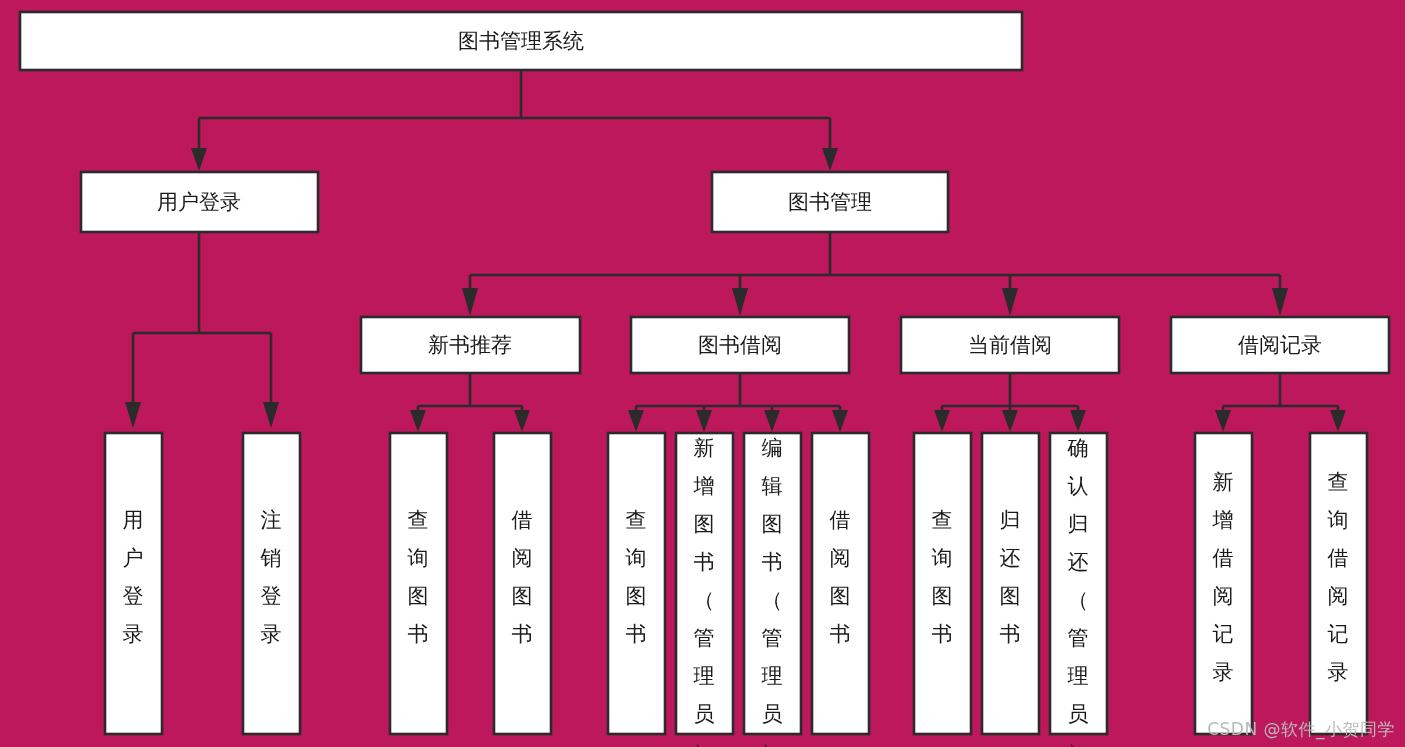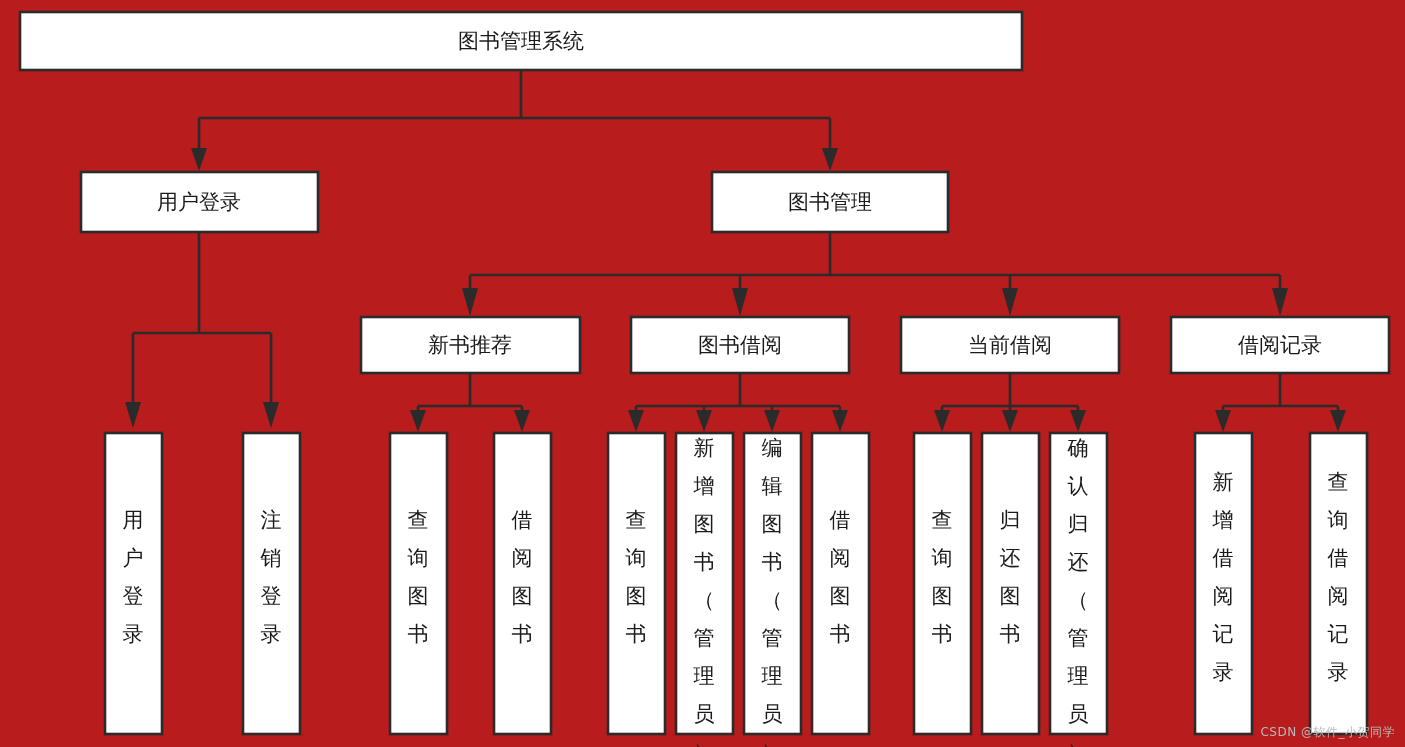--- a/index.html
+++ b/index.html
@@ -8,21 +8,21 @@
     padding: 0;
     background: #ffffff;
   }
   body {
     font-family: "DejaVu Sans", "Liberation Sans", sans-serif;
   }
   #diagram-root {
     position: relative;
     width: 1405px;
     height: 747px;
-    background: #b91c1c;
+    background: #be185d;
     overflow: hidden;
   }
   svg.flow {
     position: absolute;
     left: 0;
     top: 0;
     width: 1405px;
     height: 747px;
     display: block;
   }
@@ -52,21 +52,21 @@
     font-family: "DejaVu Sans", "Liberation Sans", sans-serif;
     fill: #1a1a1a;
     font-size: 21px;
     text-anchor: middle;
   }
   .watermark {
     position: absolute;
     right: 10px;
     bottom: 6px;
     font-family: "DejaVu Sans", "Liberation Sans", sans-serif;
-    font-size: 12px;
+    font-size: 17px;
     color: #b9b9b9;
     white-space: nowrap;
     letter-spacing: 0.5px;
     user-select: none;
   }
 </style>
 </head>
 <body>
 
 <div id="diagram-root">

